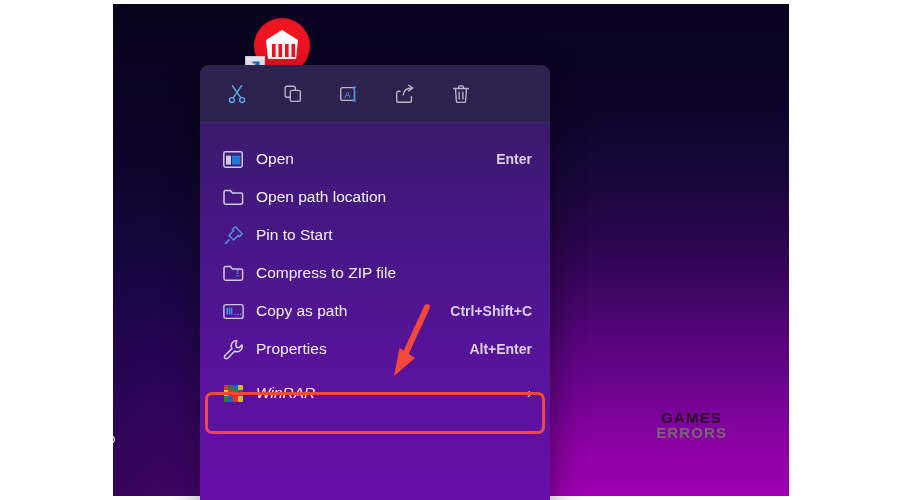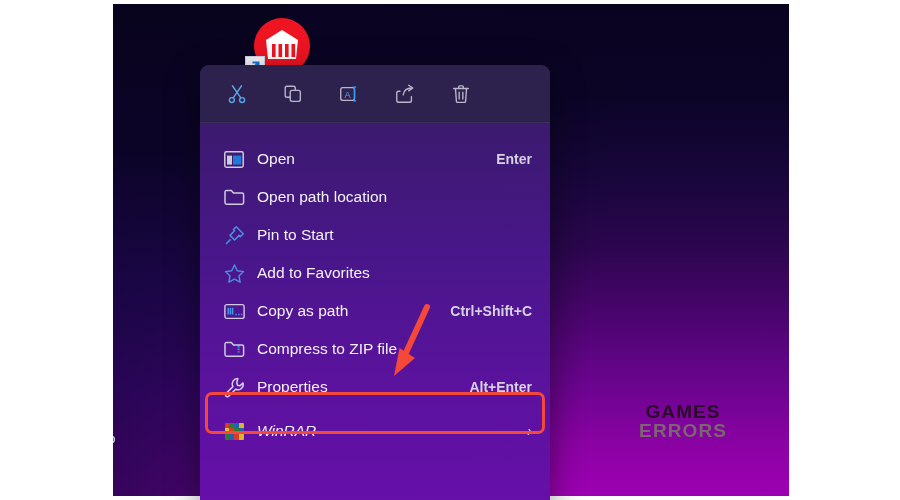--- a/index.html
+++ b/index.html
@@ -71,21 +71,21 @@
   
   .frag {
     position:absolute; color:#e9e9ee; font-size:13.5px;
     text-shadow:0 1px 2px rgba(0,0,0,.8);
   }
 
   
   #watermark {
     position:absolute; right:62px; bottom:55px;
     text-align:center; line-height:1.04;
-    font-weight:bold; font-size:19px; letter-spacing:1.1px;
+    font-weight:bold; font-size:15px; letter-spacing:1.1px;
     user-select:none;
   }
   #wmTop { color:#2a0b28; }
   #wmBot { color:#7c6470;text-align:right; }
 
   
   #ctxMenu {
     position:absolute; left:200px; top:65px;
     width:350px; height:440px;
     background:rgba(41,32,72,0.97);
@@ -113,22 +113,21 @@
     width:46px; height:36px;
     display:flex; align-items:center; justify-content:center;
     border-radius:5px;
   }
   .tbBtn svg { display:block; }
 
   .mItem {
     position:relative;
     height:38px;
     display:flex; align-items:center;
-    padding:0 18px 0 12px;
-    margin-left:11px;
+    padding:0 18px 0 22px;
   }
   .mIcon {
     width:22px; height:22px; margin-right:12px;
     display:flex; align-items:center; justify-content:center;
     flex:0 0 22px;
   }
   .mLabel {
     color:#f4f2f8; font-size:15.5px; white-space:nowrap;
     flex:1 1 auto;
   }
@@ -274,51 +273,42 @@
             <g stroke="#4b8fe0" stroke-width="1.5" fill="none" stroke-linejoin="round">
               <path d="M12.2 1.8 L19.2 8.8 L16.4 11.6 L15.2 10.4 L10.6 15 L6 10.4 L10.6 5.8 L9.4 4.6 Z"></path>
               <path d="M6.6 14.4 L2 19"></path>
             </g>
           </svg>
         </span>
         <span class="mLabel">Pin to Start</span>
         <span class="mAccel"></span>
       </div>
 
-      <div class="mItem">
-        <span class="mIcon">
-          <svg width="21" height="21" viewBox="0 0 22 21">
-            <path d="M11 1.6 L13.9 7.6 L20.4 8.5 L15.7 13.1 L16.9 19.6 L11 16.5 L5.1 19.6 L6.3 13.1 L1.6 8.5 L8.1 7.6 Z" stroke="#4b8fe0" stroke-width="1.5" fill="none" stroke-linejoin="round"></path>
-          </svg>
-        </span>
-        <span class="mLabel">Add to Favorites</span>
+
+      <div class="mItem">
+        <span class="mIcon">
+          <svg width="21" height="18" viewBox="0 0 21 18">
+            <path d="M1 4.2 a1.6 1.6 0 0 1 1.6 -1.6 H7.4 l2 2.4 H18 a1.6 1.6 0 0 1 1.6 1.6 V14.6 A1.6 1.6 0 0 1 18 16.2 H2.6 A1.6 1.6 0 0 1 1 14.6 Z" stroke="#cfcbdd" stroke-width="1.5" fill="none" stroke-linejoin="round"></path>
+            <path d="M13.6 6 h2 v1.4 h-2 z M13.6 8.6 h2 V10 h-2 z M13.6 11.2 h2 v1.4 h-2 z" fill="#3d9ae8"></path>
+          </svg>
+        </span>
+        <span class="mLabel">Compress to ZIP file</span>
         <span class="mAccel"></span>
       </div>
 
       <div class="mItem">
         <span class="mIcon">
           <svg width="21" height="17" viewBox="0 0 21 17">
             <rect x="0.9" y="1.6" width="19.2" height="13.8" rx="2" stroke="#cfcbdd" stroke-width="1.4" fill="none"></rect>
             <path d="M4.2 4.8 V11.6 M6.4 4.8 V11.6 M8.6 4.8 V11.6" stroke="#3d9ae8" stroke-width="1.5"></path>
             <path d="M11.4 11.6 h1.3 M14.2 11.6 h1.3 M17 11.6 h1.3" stroke="#3d9ae8" stroke-width="1.5"></path>
           </svg>
         </span>
         <span class="mLabel">Copy as path</span>
         <span class="mAccel">Ctrl+Shift+C</span>
-      </div>
-
-      <div class="mItem">
-        <span class="mIcon">
-          <svg width="21" height="18" viewBox="0 0 21 18">
-            <path d="M1 4.2 a1.6 1.6 0 0 1 1.6 -1.6 H7.4 l2 2.4 H18 a1.6 1.6 0 0 1 1.6 1.6 V14.6 A1.6 1.6 0 0 1 18 16.2 H2.6 A1.6 1.6 0 0 1 1 14.6 Z" stroke="#cfcbdd" stroke-width="1.5" fill="none" stroke-linejoin="round"></path>
-            <path d="M13.6 6 h2 v1.4 h-2 z M13.6 8.6 h2 V10 h-2 z M13.6 11.2 h2 v1.4 h-2 z" fill="#3d9ae8"></path>
-          </svg>
-        </span>
-        <span class="mLabel">Compress to ZIP file</span>
-        <span class="mAccel"></span>
       </div>
 
       <div class="mItem">
         <span class="mIcon">
           <svg width="21" height="21" viewBox="0 0 21 21">
             <g stroke="#d6d2e4" stroke-width="1.5" fill="none" stroke-linejoin="round" stroke-linecap="round">
               <path d="M13.8 1.6 a5.4 5.4 0 0 0 -4.9 8 L2 16.5 a1.9 1.9 0 0 0 2.7 2.7 l6.9 -6.9 a5.4 5.4 0 0 0 7.4 -6.4 l-2.9 2.9 l-2.7 -0.6 l-0.6 -2.7 Z"></path>
             </g>
           </svg>
         </span>

